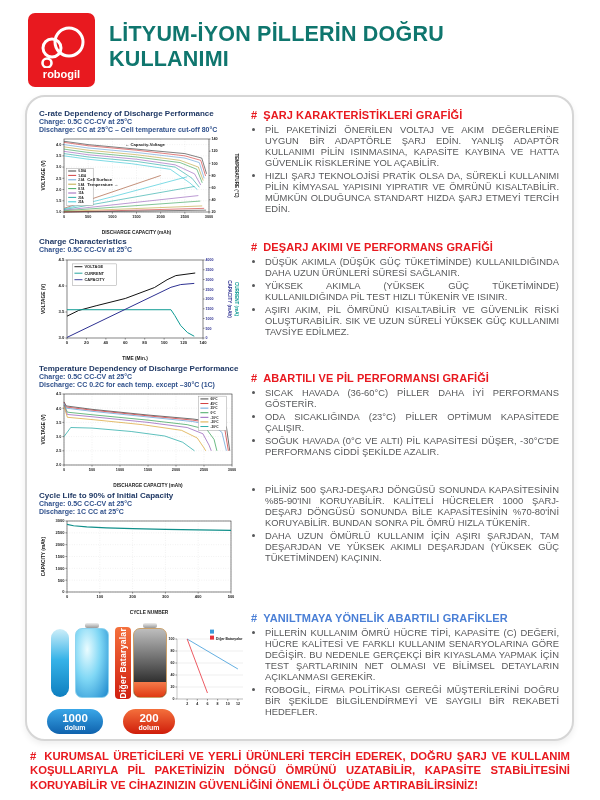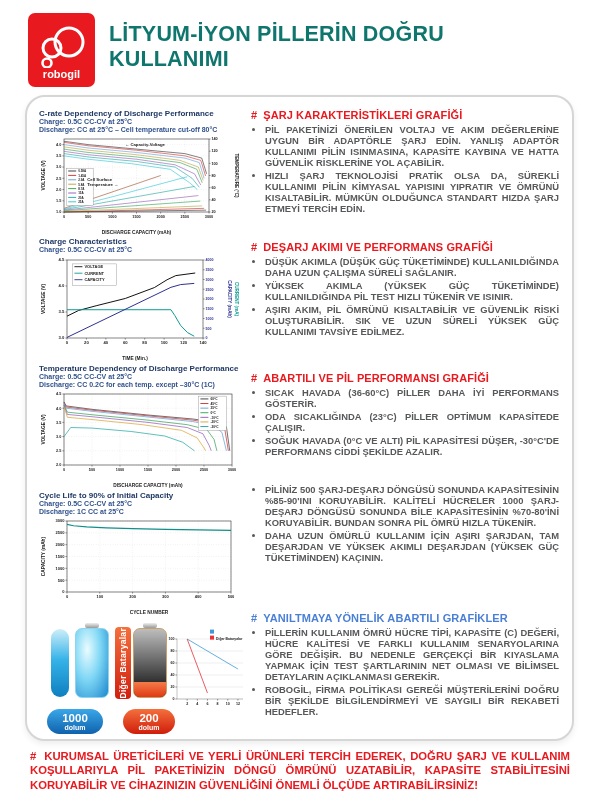--- a/index.html
+++ b/index.html
@@ -55,21 +55,21 @@
   .badge .d{font-size:7px;line-height:8px;display:block;font-weight:bold;}
   .badge-blue{left:8px;top:86px;background:linear-gradient(180deg,#3aa7e8,#0f62ad);}
   .badge-red{left:84px;top:86px;width:52px;background:linear-gradient(180deg,#f4703c,#cf1d0a);}
   .mini-chart{position:absolute;left:128px;top:2px;}
 
   
   .section{overflow:hidden;}
   .s1{height:132px}.s2{height:131px}.s3{height:112px}.s4{height:128px}
   .sec-head{font-size:11px;font-weight:700;color:#e8191f;margin-bottom:3px;letter-spacing:.1px;}
   .sec-head .hash{margin-right:6px;}
-  ul.bullets{margin:0;padding-left:14px;font-size:9.4px;font-weight:bold;color:#57585a;
+  ul.bullets{margin:0;padding-left:14px;font-size:9.4px;font-weight:normal;color:#57585a;
              text-align:justify;line-height:1.17;}
   ul.bullets li{margin-bottom:2px;}
 
   
   .footer{position:absolute;left:30px;top:749px;width:540px;font-size:11.3px;font-weight:800;
           color:#e8191f;text-align:justify;line-height:1.27;}
   .footer .hash{margin-right:8px;}
 </style>
 </head>
 <body>
@@ -457,21 +457,21 @@
         <li>PİL PAKETİNİZİ ÖNERİLEN VOLTAJ VE AKIM DEĞERLERİNE UYGUN BİR ADAPTÖRLE ŞARJ EDİN. YANLIŞ ADAPTÖR KULLANIMI PİLİN ISINMASINA, KAPASİTE KAYBINA VE HATTA GÜVENLİK RİSKLERİNE YOL AÇABİLİR.</li>
         <li>HIZLI ŞARJ TEKNOLOJİSİ PRATİK OLSA DA, SÜREKLİ KULLANIMI PİLİN KİMYASAL YAPISINI YIPRATIR VE ÖMRÜNÜ KISALTABİLİR. MÜMKÜN OLDUĞUNCA STANDART HIZDA ŞARJ ETMEYİ TERCİH EDİN.</li>
       </ul>
     </div>
 
     <div class="section s2">
       <div class="sec-head" style="color: rgb(232, 25, 31);">
         <span class="hash">#</span><span>DEŞARJ AKIMI VE PERFORMANS GRAFİĞİ</span>
       </div>
       <ul class="bullets">
-        <li>DÜŞÜK AKIMLA (DÜŞÜK GÜÇ TÜKETİMİNDE) KULLANILDIĞINDA DAHA UZUN ÇALIŞMA SÜRELİ SAĞLANIR.</li>
+        <li>DÜŞÜK AKIMLA (DÜŞÜK GÜÇ TÜKETİMİNDE) KULLANILDIĞINDA DAHA UZUN ÜRÜNLERİ SÜRESİ SAĞLANIR.</li>
         <li>YÜKSEK AKIMLA (YÜKSEK GÜÇ TÜKETİMİNDE) KULLANILDIĞINDA PİL TEST HIZLI TÜKENİR VE ISINIR.</li>
         <li>AŞIRI AKIM, PİL ÖMRÜNÜ KISALTABİLİR VE GÜVENLİK RİSKİ OLUŞTURABİLİR. SIK VE UZUN SÜRELİ YÜKSEK GÜÇ KULLANIMI TAVSİYE EDİLMEZ.</li>
       </ul>
     </div>
 
     <div class="section s3">
       <div class="sec-head" style="color: rgb(232, 25, 31);">
         <span class="hash">#</span><span>ABARTILI VE PİL PERFORMANSI GRAFİĞİ</span>
       </div>
       <ul class="bullets">

